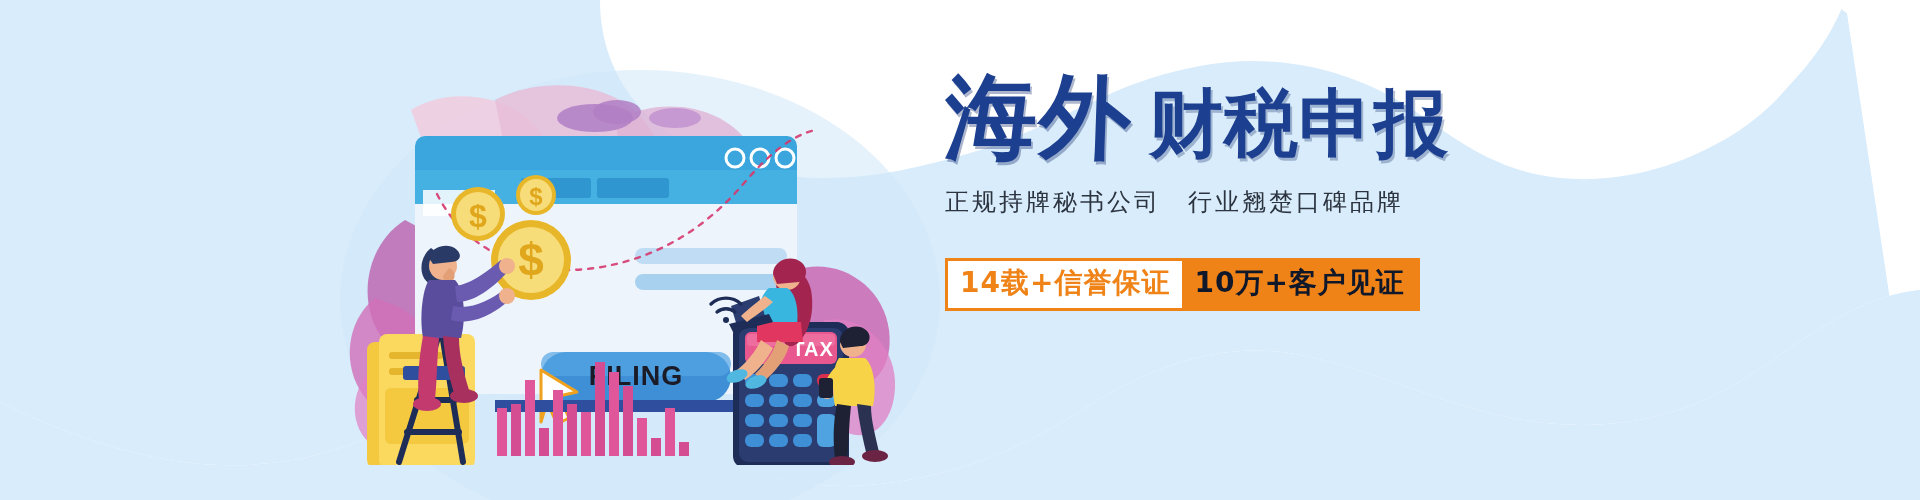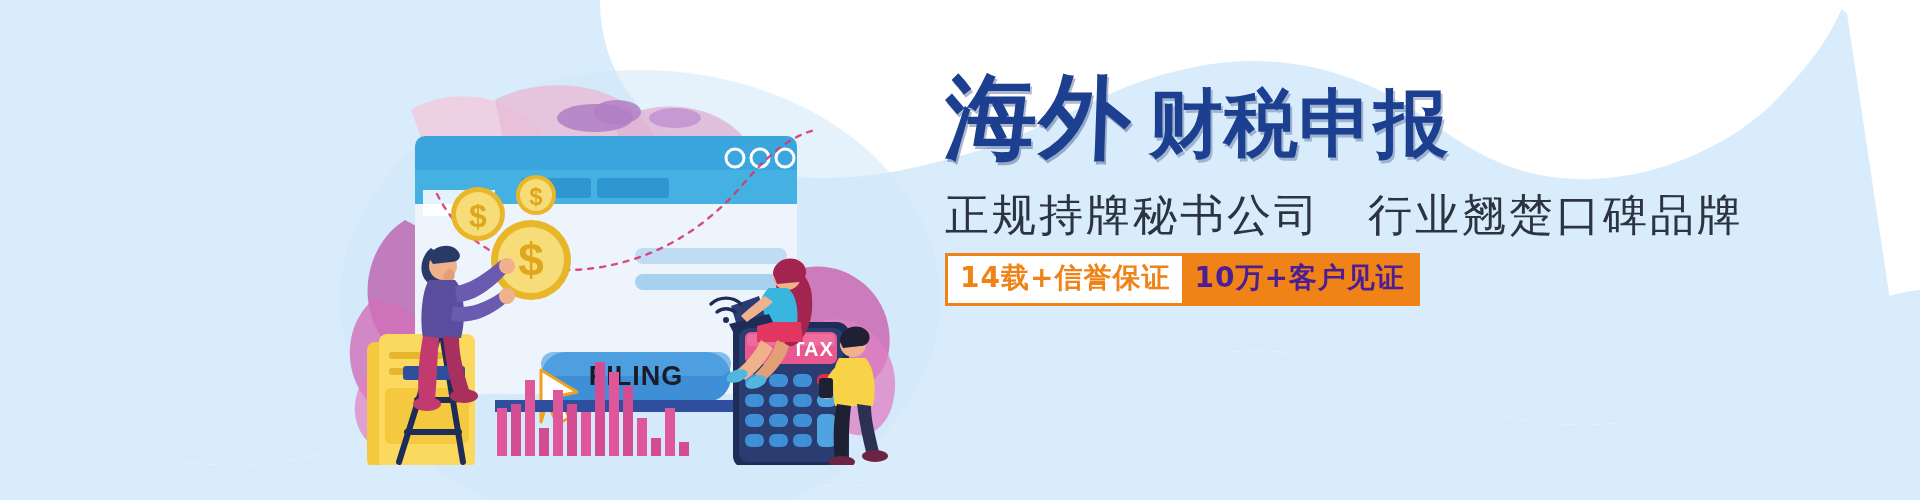--- a/index.html
+++ b/index.html
@@ -32,33 +32,33 @@
     transform:skewX(-2deg);
   }
   .hl-small{
     font-size:74px;margin-left:16px;margin-bottom:4px;
     font-family:"DejaVu Sans","Liberation Sans",sans-serif;
     font-weight:bold;letter-spacing:1px;
     text-shadow:2px 3px 0 rgba(20,45,110,.3);
   }
   .subtitle{
     margin-top:22px;
-    font-size:44px;color:#2c3440;
+    font-size:24px;color:#2c3440;
     letter-spacing:3px;white-space:nowrap;
     font-family:"DejaVu Sans","Liberation Sans",sans-serif;
   }
-  .badges{margin-top:8px;display:inline-flex;align-items:stretch;text-align:center;}
+  .badges{margin-top:40px;display:inline-flex;align-items:stretch;text-align:center;}
   .badge{
     font-size:28px;font-weight:bold;letter-spacing:1px;
     padding:7px 12px 9px 12px;white-space:nowrap;line-height:1.1;
     font-family:"DejaVu Sans","Liberation Sans",sans-serif;
     display:flex;align-items:center;
   }
   .badge-a{color:#ef8318;background:#ffffff;border:3px solid #ef8318;border-right:none;}
-  .badge-b{color:#4c1d95;background:#ef8318;border:3px solid #ef8318;border-left:none;}
+  .badge-b{color:#0f172a;background:#ef8318;border:3px solid #ef8318;border-left:none;}
 
   
   .illo{position:absolute;left:345px;top:70px;width:560px;height:395px;z-index:30;}
   .illo svg{display:block;}
   .filing-label{
     font-family:"Liberation Sans","DejaVu Sans",sans-serif;
     font-weight:bold;font-size:27px;fill:#1b1b27;letter-spacing:1px;
   }
   .tax-label{
     font-family:"Liberation Sans","DejaVu Sans",sans-serif;

